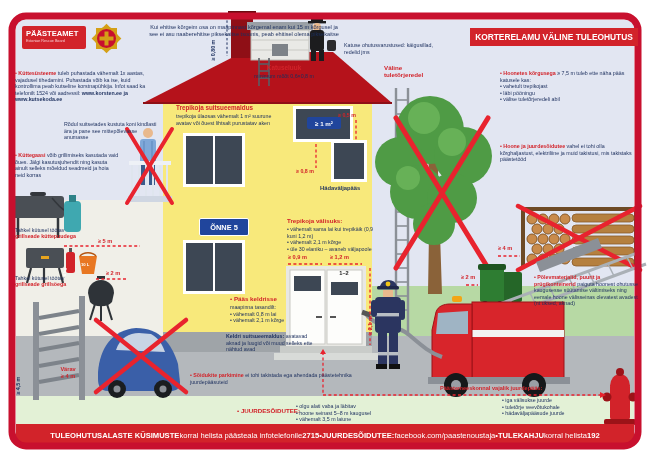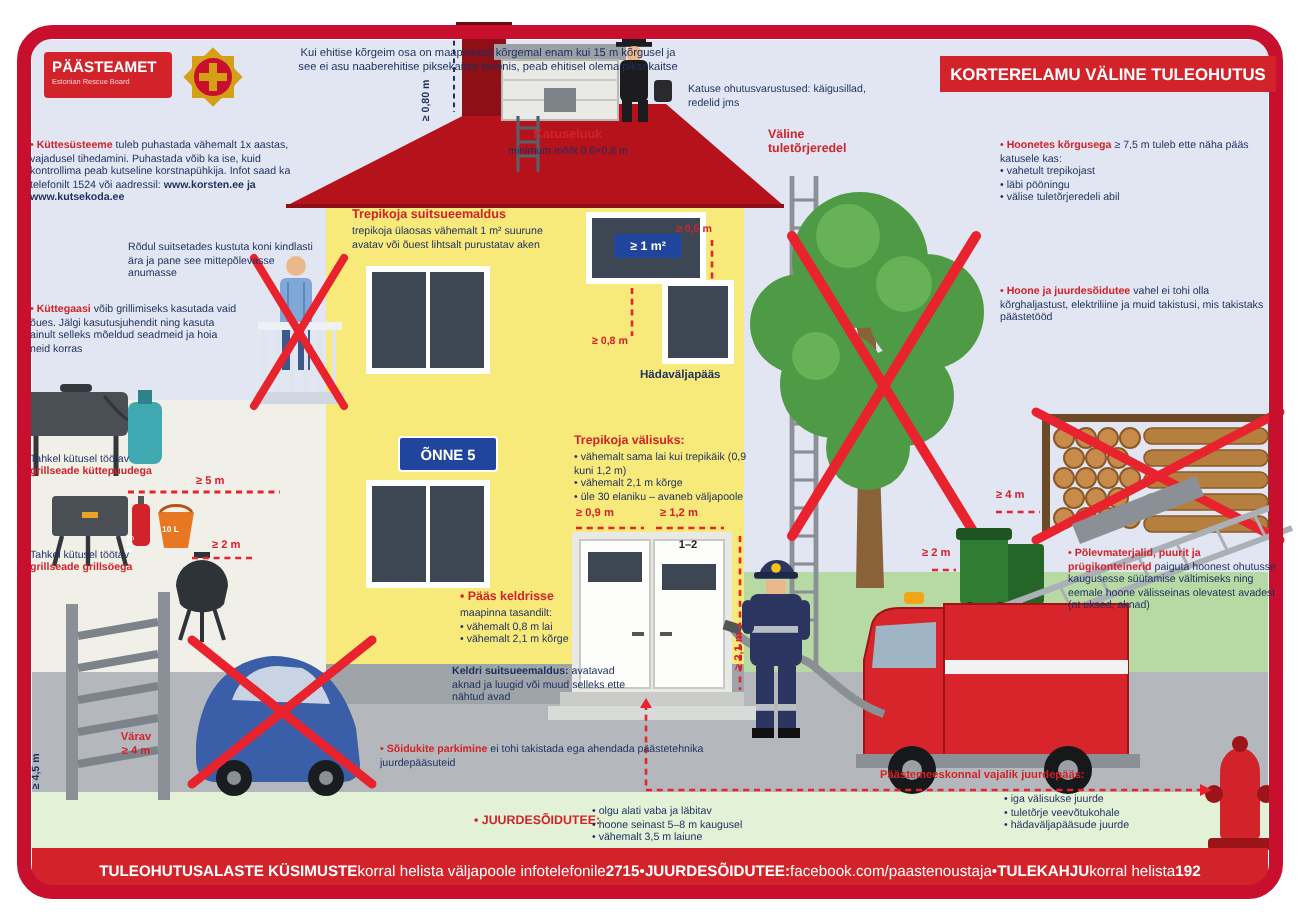--- a/index.html
+++ b/index.html
@@ -460,21 +460,21 @@
   <div>• vähemalt 3,5 m laiune</div>
 </div>
 <div class="lbl navy t5" style="left:502px;top:397px;width:120px;">
   <div>• iga välisukse juurde</div>
   <div>• tuletõrje veevõtukohale</div>
   <div>• hädaväljapääsude juurde</div>
 </div>
 
 <div class="footer">
   <span class="b">TULEOHUTUSALASTE KÜSIMUSTE</span>
-      <span> korral helista väljapoole infotelefonile </span>
+      <span> korral helista päästeala infotelefonile </span>
       <span class="b">2715</span>
       <span> • </span>
       <span class="b">JUURDESÕIDUTEE:</span>
       <span> facebook.com/paastenoustaja</span>
       <span> • </span>
       <span class="b">TULEKAHJU</span>
       <span> korral helista </span>
       <span class="b">192</span>
 </div>
 

